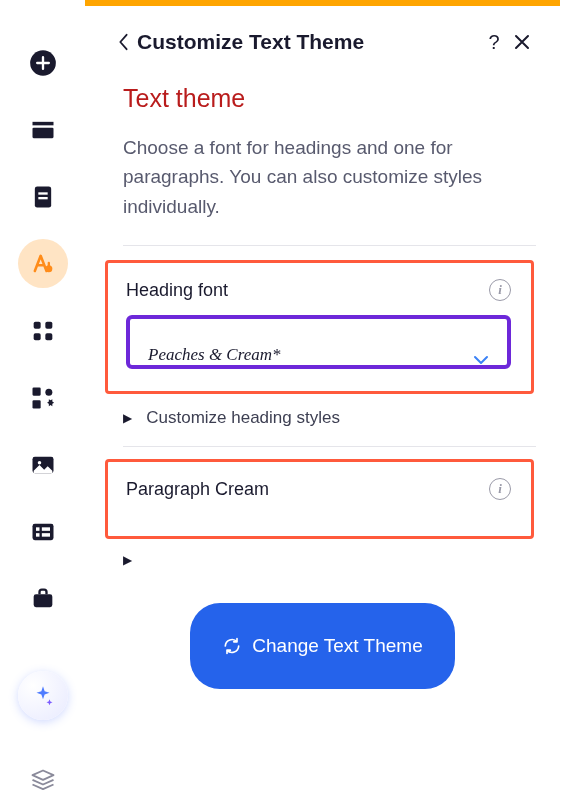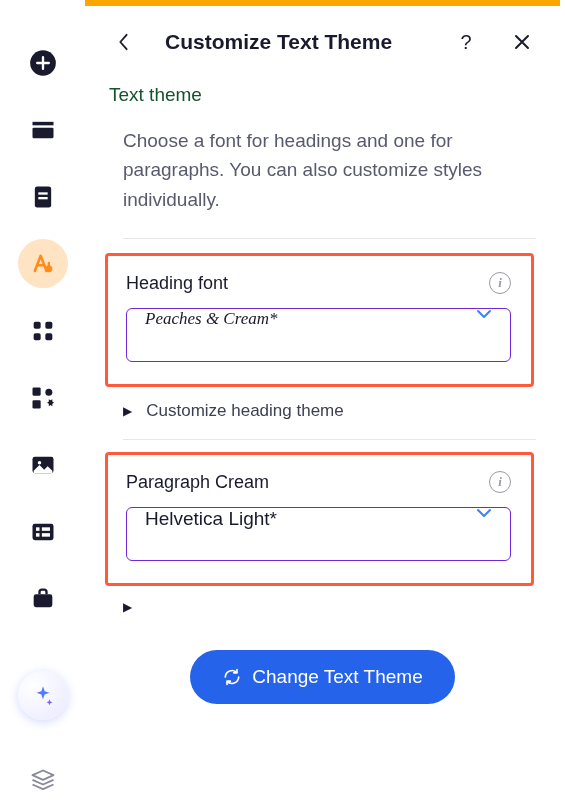--- a/index.html
+++ b/index.html
@@ -64,44 +64,45 @@
       position: absolute;
       left: 85px;
       top: 6px;
       right: 5px;
       bottom: 0;
       padding: 18px 24px 20px 24px;
     }
     .panel-header {
       display: flex;
       align-items: center;
-      gap: 28px;
+      gap: 0;
       margin-bottom: 24px;
       padding: 4px 0;
     }
     .back-btn, .help-btn, .close-btn {
       width: 28px;
       height: 28px;
       display: flex;
       align-items: center;
       justify-content: center;
       cursor: pointer;
       color: #1a1a2e;
     }
     .panel-title {
       font-size: 21px;
       font-weight: 700;
       flex: 1;
       color: #1a1a2e;
     }
     .section-title {
-      font-size: 19px;
+      font-size: 25px;
       font-weight: 400;
-      color: #14532d;
+      color: #b91c1c;
       margin-bottom: 20px;
+      margin-left: 14px;
     }
     .section-desc {
       font-size: 19px;
       color: #585a6e;
       line-height: 1.55;
       margin-bottom: 24px;
       margin-left: 14px;
       margin-right: 10px;
     }
     hr {
@@ -137,25 +138,25 @@
       align-items: center;
       justify-content: center;
       color: #9a9aa8;
       font-family: Georgia, serif;
       font-style: italic;
       font-size: 13px;
       font-weight: bold;
       cursor: pointer;
     }
     .font-select {
-      border: 1px solid #6d28d9;
+      border: 4px solid #6d28d9;
       border-radius: 6px;
       height: 54px;
       display: flex;
-      align-items: flex-start;
+      align-items: flex-end;
       justify-content: space-between;
       padding: 0 18px;
       cursor: pointer;
     }
     .font-select .selected-value {
       font-size: 17px;
       color: #1a1a2e;
     }
     .font-select.script .selected-value {
       font-family: "Brush Script MT", cursive;
@@ -191,21 +192,21 @@
     }
     .change-btn {
       display: flex;
       align-items: center;
       justify-content: center;
       gap: 10px;
       background: #2563eb;
       color: #fff;
       border: none;
       border-radius: 30px;
-      padding: 16px 32px;
+      padding: 32px 32px;
       font-size: 19px;
       font-weight: 500;
       cursor: pointer;
       margin: 36px auto 0 auto;
     }
     .change-btn svg { width: 20px; height: 20px; }
   </style>
 </head>
 <body>
 
@@ -321,38 +322,32 @@
     <div class="font-select script">
       <span class="selected-value">Peaches &amp; Cream*</span>
       <svg class="chevron-down" width="16" height="10" viewBox="0 0 16 10">
           <path d="M2 2 L8 8 L14 2" stroke="#3b82f6" stroke-width="2" fill="none" stroke-linecap="round" stroke-linejoin="round"></path>
         </svg>
     </div>
   </div>
 
   <div class="expand-row">
     <span class="triangle">▶</span>
-    <span class="expand-label">Customize heading theme</span>
+    <span class="expand-label">Customize heading styles</span>
   </div>
 
   <hr class="short">
 
   <div class="highlight-box">
     <div class="field-label-row">
       <div class="field-label">Paragraph Cream</div>
       <div class="info-icon">
           <span>i</span>
         </div>
     </div>
-    <div class="font-select sans">
-      <span class="selected-value">Helvetica Light*</span>
-      <svg class="chevron-down" width="16" height="10" viewBox="0 0 16 10">
-          <path d="M2 2 L8 8 L14 2" stroke="#3b82f6" stroke-width="2" fill="none" stroke-linecap="round" stroke-linejoin="round"></path>
-        </svg>
-    </div>
   </div>
 
   <div class="expand-row">
     <span class="triangle">▶</span>
   </div>
 
   <button class="change-btn">
     <svg viewBox="0 0 24 24">
         <path d="M4 12 a8 8 0 0 1 14-5 M20 12 a8 8 0 0 1-14 5 M18 3 v4 h-4 M6 21 v-4 h4" stroke="#fff" stroke-width="2" fill="none" stroke-linecap="round" stroke-linejoin="round"></path>
       </svg>

